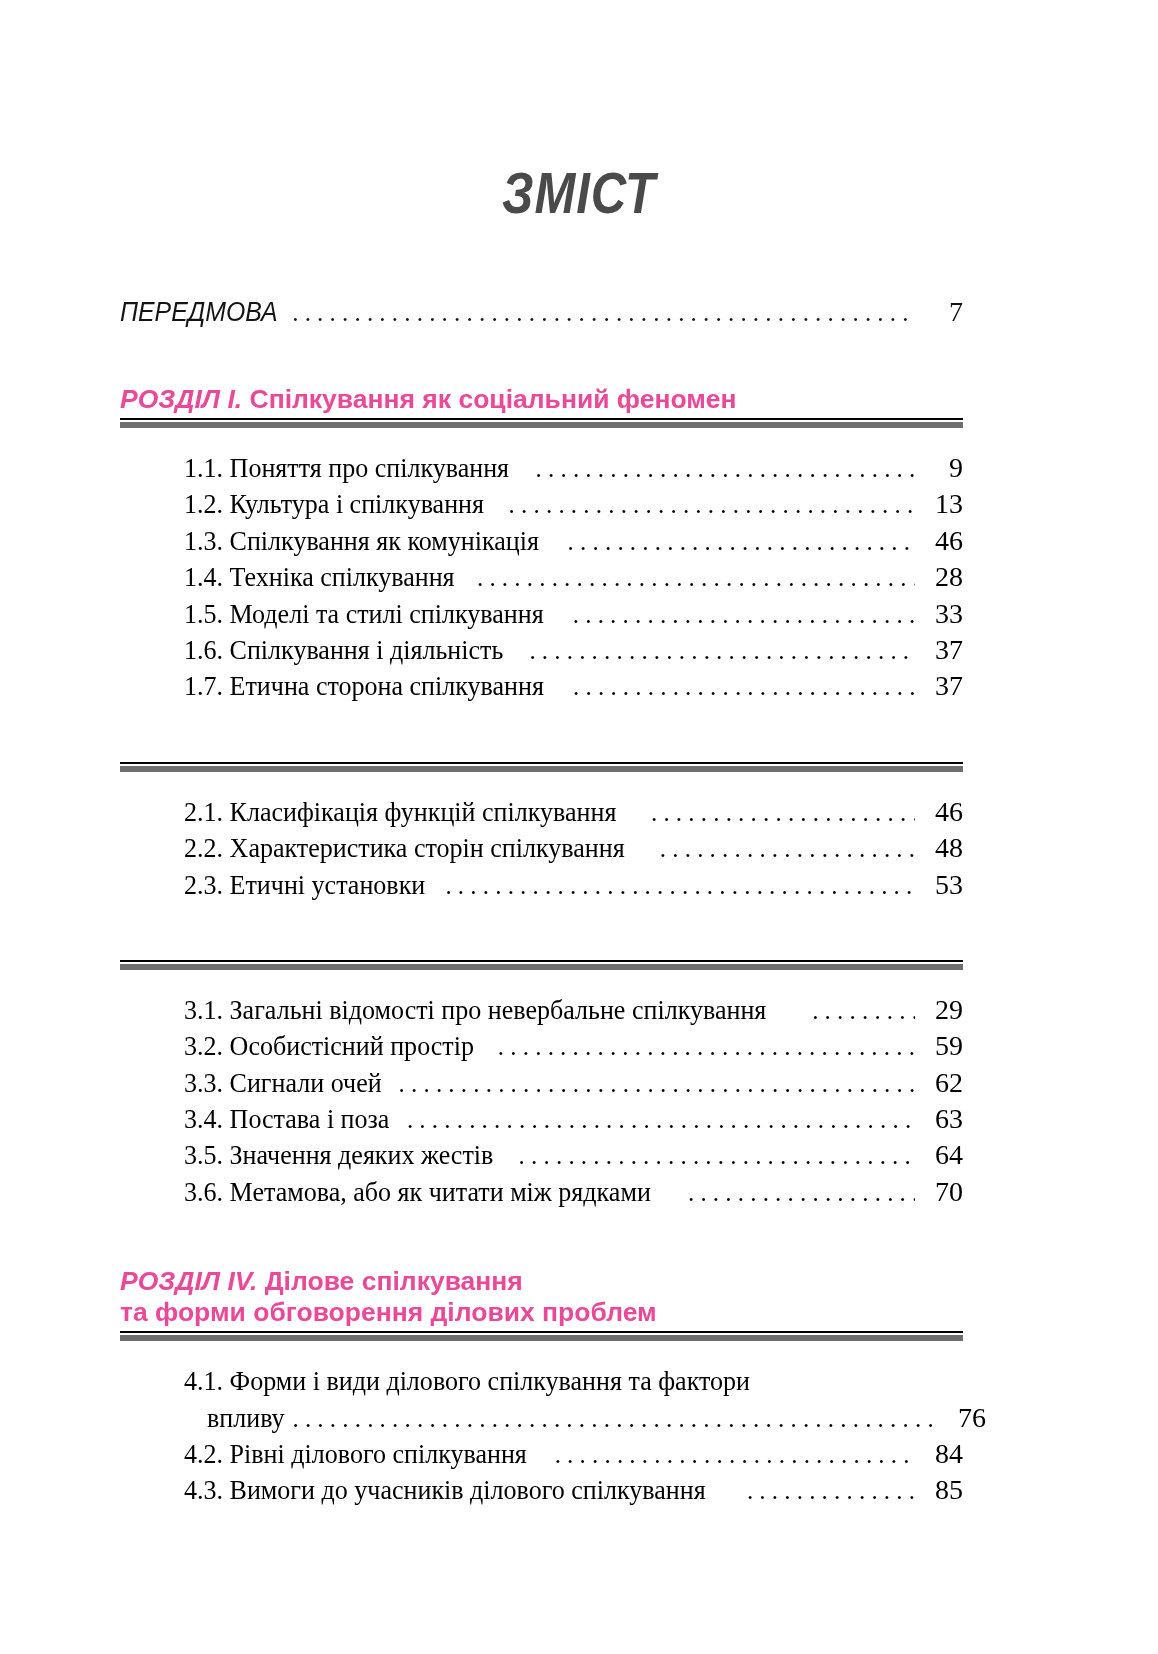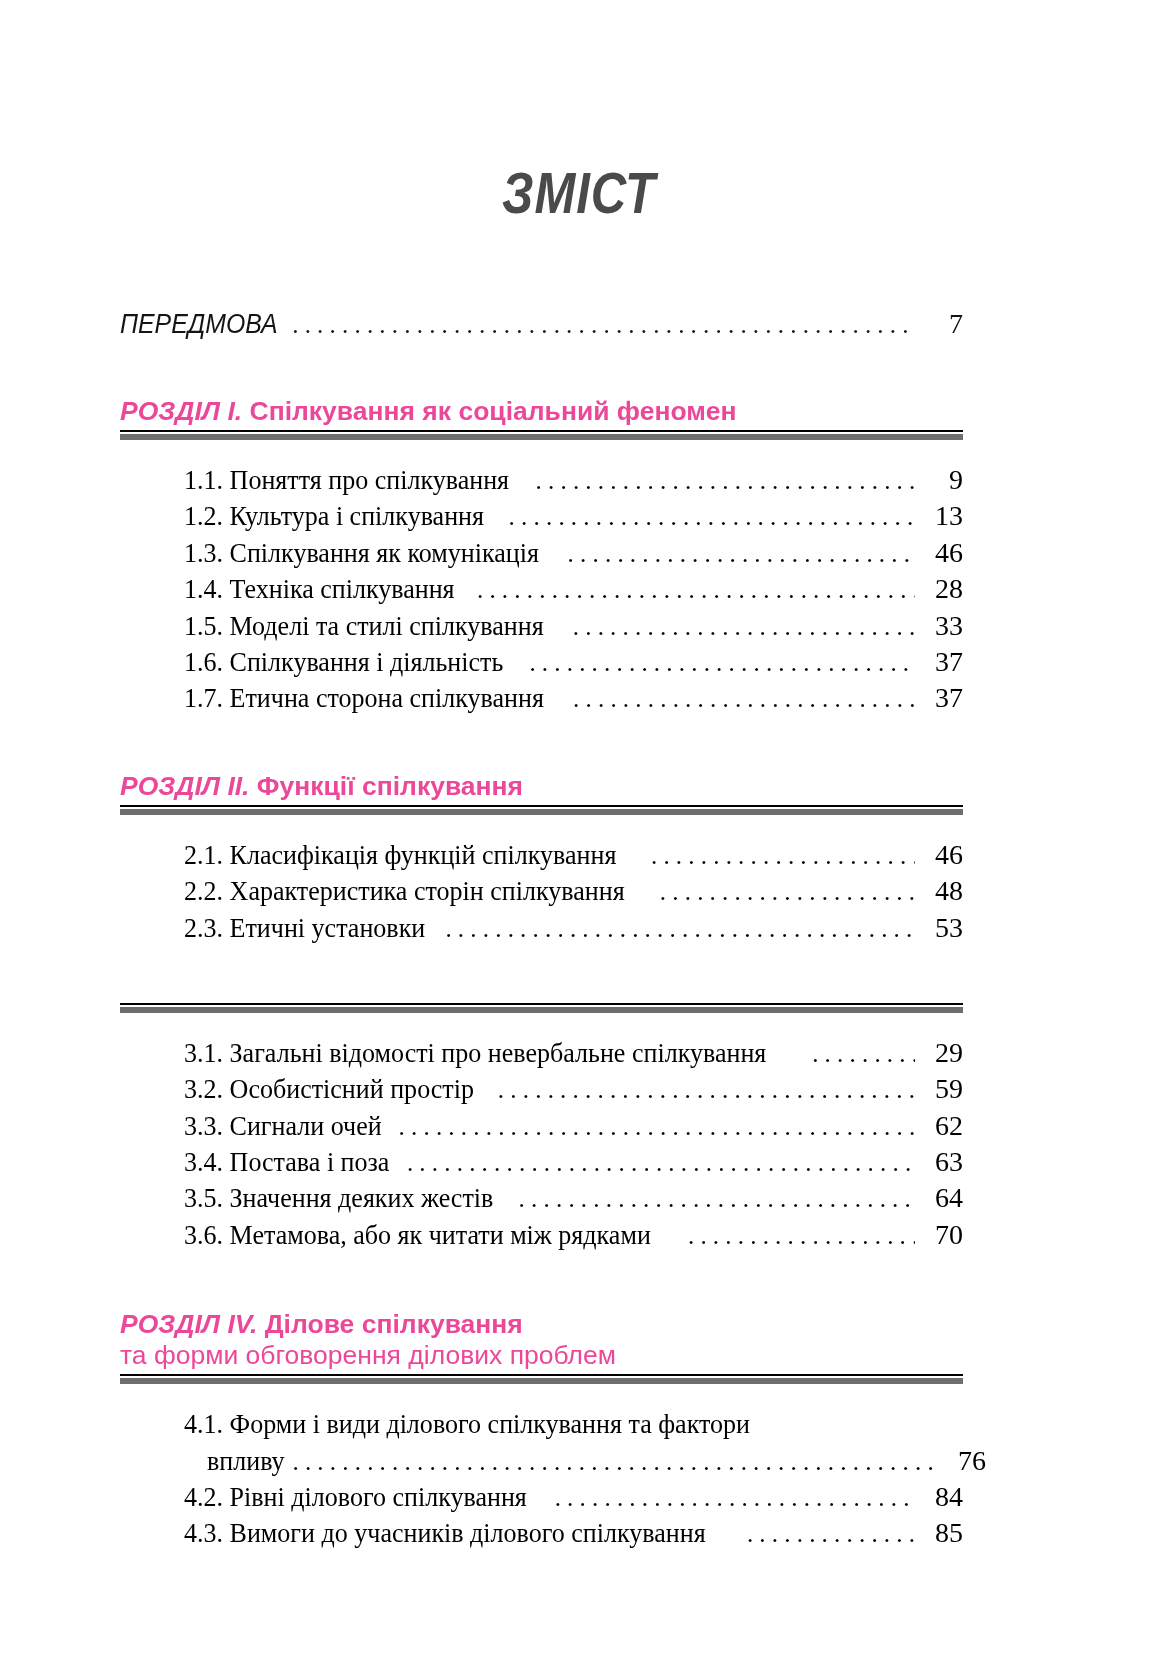--- a/index.html
+++ b/index.html
@@ -32,21 +32,21 @@
     font-size: 57px;
     letter-spacing: 1px;
     color: #4a4a4a;
     transform: scaleX(0.86);
     transform-origin: center center;
   }
 
   
   .content {
     position: absolute;
-    top: 308px;
+    top: 296px;
     left: 120px;
     width: 843px;
   }
 
   
   .preface-row {
     display: flex;
     align-items: baseline;
     width: 100%;
     font-family: "Liberation Sans", "DejaVu Sans", sans-serif;
@@ -96,21 +96,21 @@
     font-style: italic;
     font-weight: 700;
   }
   .chapter-head .ch-title {
     font-style: normal;
     font-weight: 700;
   }
   .chapter-head .ch-line2 {
     display: block;
     font-style: normal;
-    font-weight: 400;
+    font-weight: 700;
   }
 
   .rule {
     width: 100%;
     margin-top: 3px;
   }
   .rule .rule-thin {
     height: 2px;
     background: #000000;
   }
@@ -227,21 +227,20 @@
             </div>
             <div class="entry">
               <span class="e-text">1.7. Етична сторона спілкування</span>
               <span class="leader">.....................................................................................................................</span>
               <span class="e-page">37</span>
             </div>
           </div>
         </div>
         <div class="chapter-spacer-1"></div>
         <div class="chapter">
-          <div class="chapter-head"><span class="ch-num">РОЗДІЛ ІІ.</span> <span class="ch-title">Функції спілкування</span></div>
           <div class="rule">
             <div class="rule-thin"></div>
             <div class="rule-gap"></div>
             <div class="rule-thick"></div>
           </div>
           <div class="entries">
             <div class="entry">
               <span class="e-text">2.1. Класифікація функцій спілкування</span>
               <span class="leader">.....................................................................................................................</span>
               <span class="e-page">46</span>

